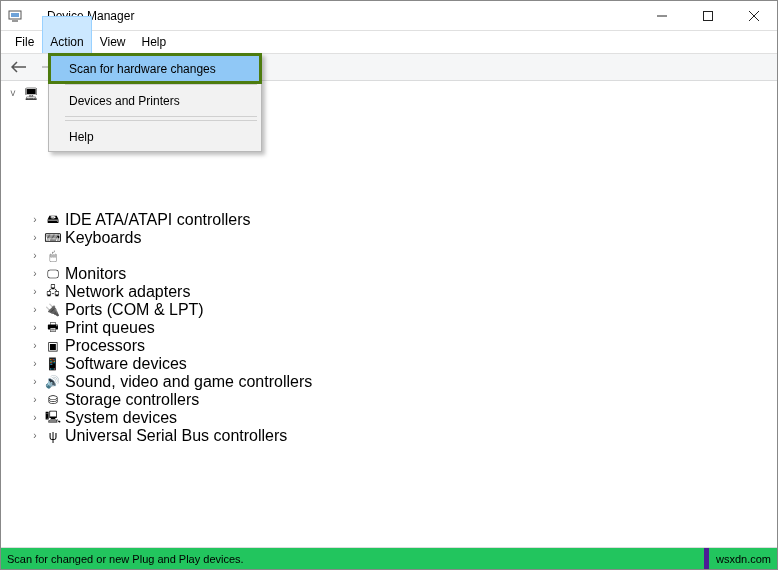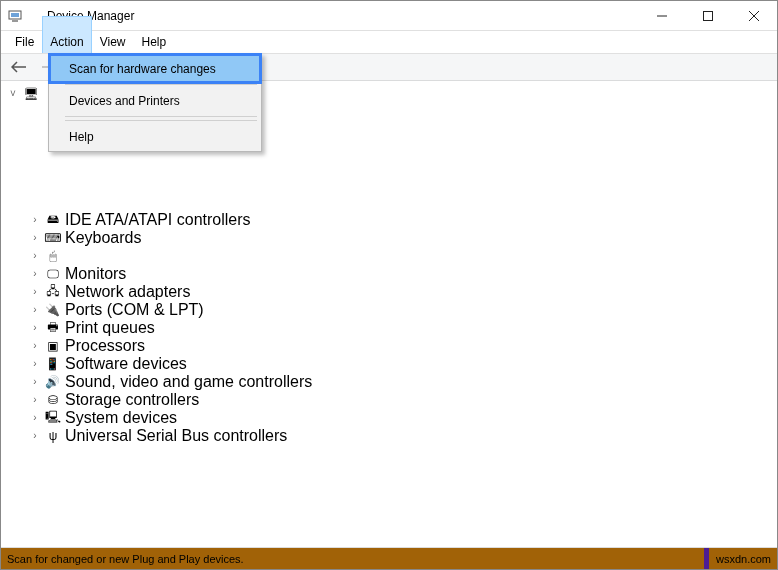--- a/index.html
+++ b/index.html
@@ -106,37 +106,37 @@
   .dropdown-row {
     height: 25px;
     display: flex; align-items: center;
     padding-left: 18px;
     font-size: 12px;
   }
   .dropdown-row.highlighted {
     background: #90c8f6;
   }
   .dropdown-row.highlighted-frame {
-    border: 3px solid #3b82f6;
+    border: 3px solid #4d7c0f;
     box-sizing: content-box;
     margin: -3px;
     position: relative;
     z-index: 2;
   }
   .dropdown-sep {
     height: 1px; background: #d0d0d0;
     margin: 3px 2px 3px 14px;
   }
   .statusbar {
     height: 22px;
     border-top: 1px solid #dcdcdc;
     display: flex; align-items: center;
     font-size: 11px;
     padding: 0 6px;
-    background: #a16207;
+    background: #22c55e;
     justify-content: space-between;
   }
   .status-right {
     border-left: 5px solid #4c1d95;
     padding-left: 7px;
     height: 100%;
     display: flex; align-items: center;
   }
 </style>
 </head>

